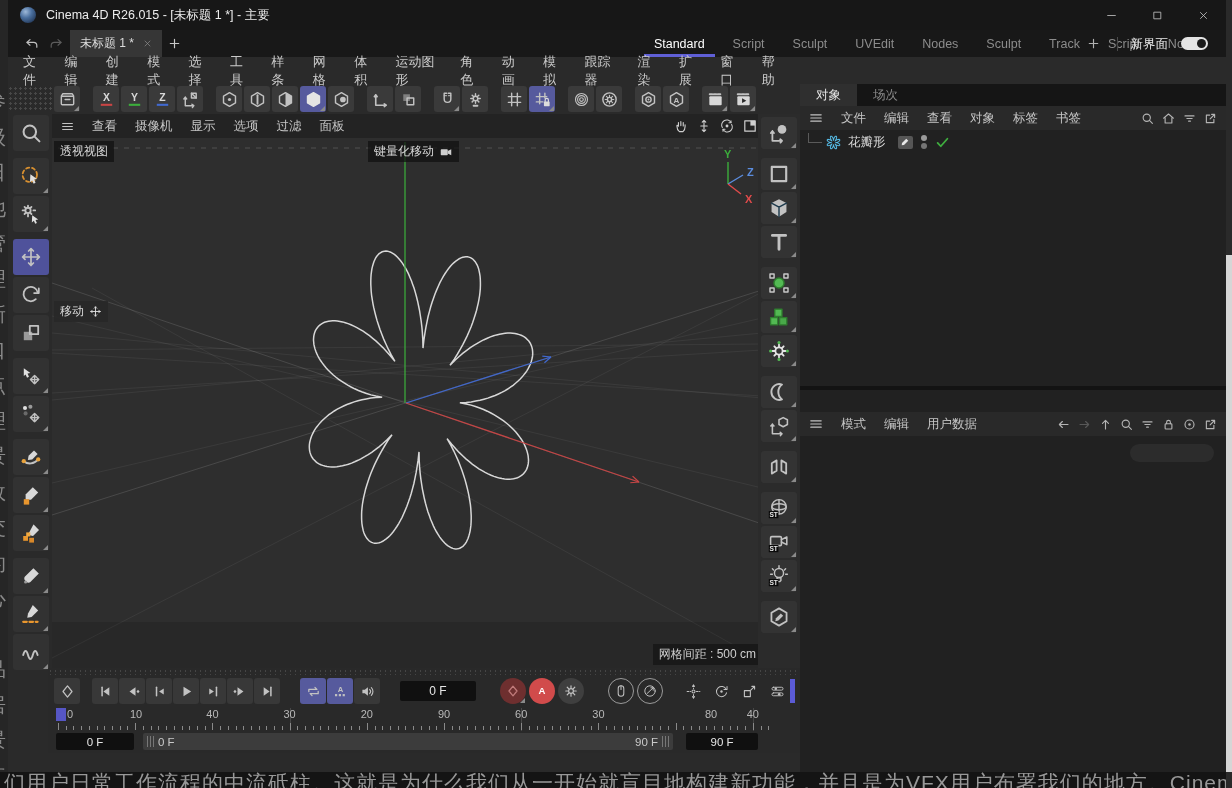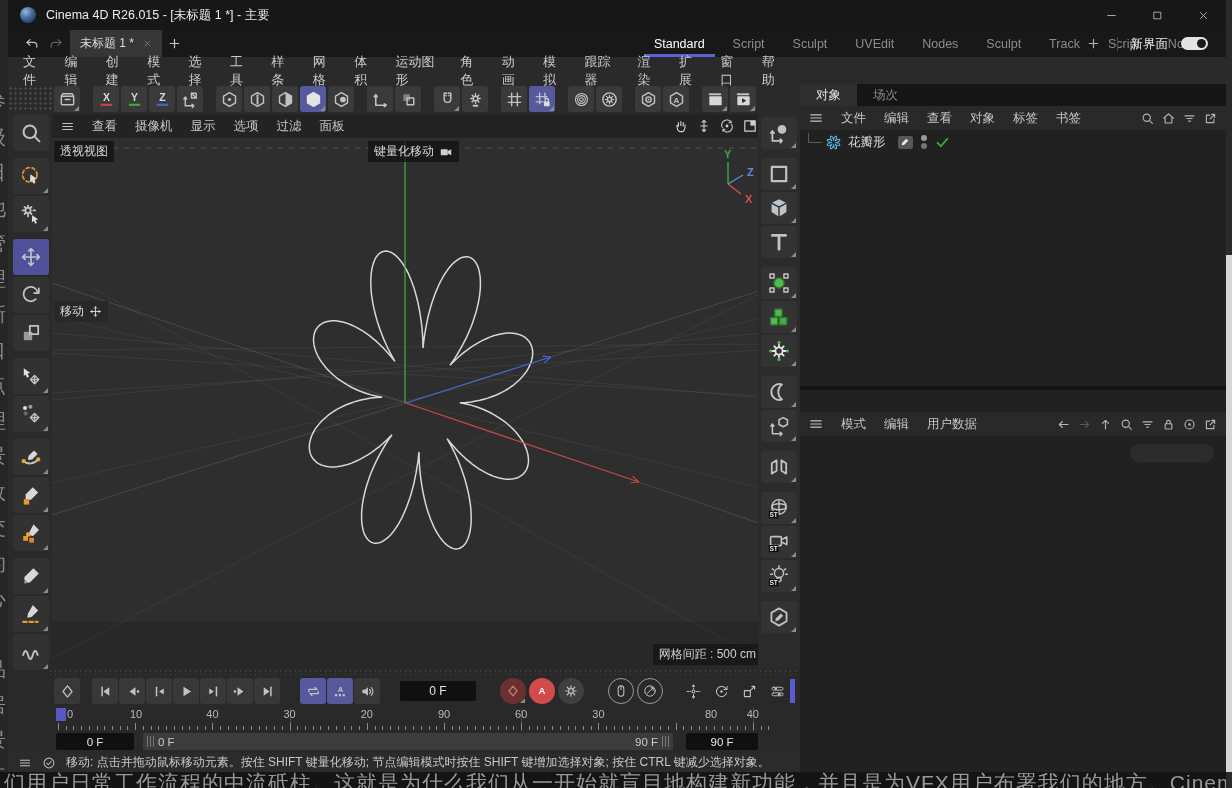--- a/index.html
+++ b/index.html
@@ -1244,29 +1244,15 @@
         <div id="range-bar">
           <span class="grip-v"></span>
           <span>0 F</span>
           <span style="margin-left:auto">90 F</span>
           <span class="grip-v"></span>
         </div>
         <div class="ffield" style="left:638px;width:72px">90 F</div>
       </div>
     </div>
 
-    <div id="statusbar" class="abs">
-      <span id="status-burger" class="icon">
-          <svg viewBox="0 0 20 20" fill="none" stroke="currentColor" stroke-width="1.5" stroke-linecap="round" stroke-linejoin="round">
-            <path d="M3.5 6h13M3.5 10h13M3.5 14h13"></path>
-          </svg>
-        </span>
-      <span id="status-check" class="icon">
-          <svg viewBox="0 0 20 20" fill="none" stroke="currentColor" stroke-width="1.5" stroke-linecap="round" stroke-linejoin="round">
-            <circle cx="10" cy="10" r="7"></circle>
-            <path d="M6.8 10.3l2.2 2.2 4.3-5"></path>
-          </svg>
-        </span>
-      <span id="status-text">移动: 点击并拖动鼠标移动元素。按住 SHIFT 键量化移动; 节点编辑模式时按住 SHIFT 键增加选择对象; 按住 CTRL 键减少选择对象。</span>
-    </div>
 
   </div>
 </div>
 
 </body></html>

